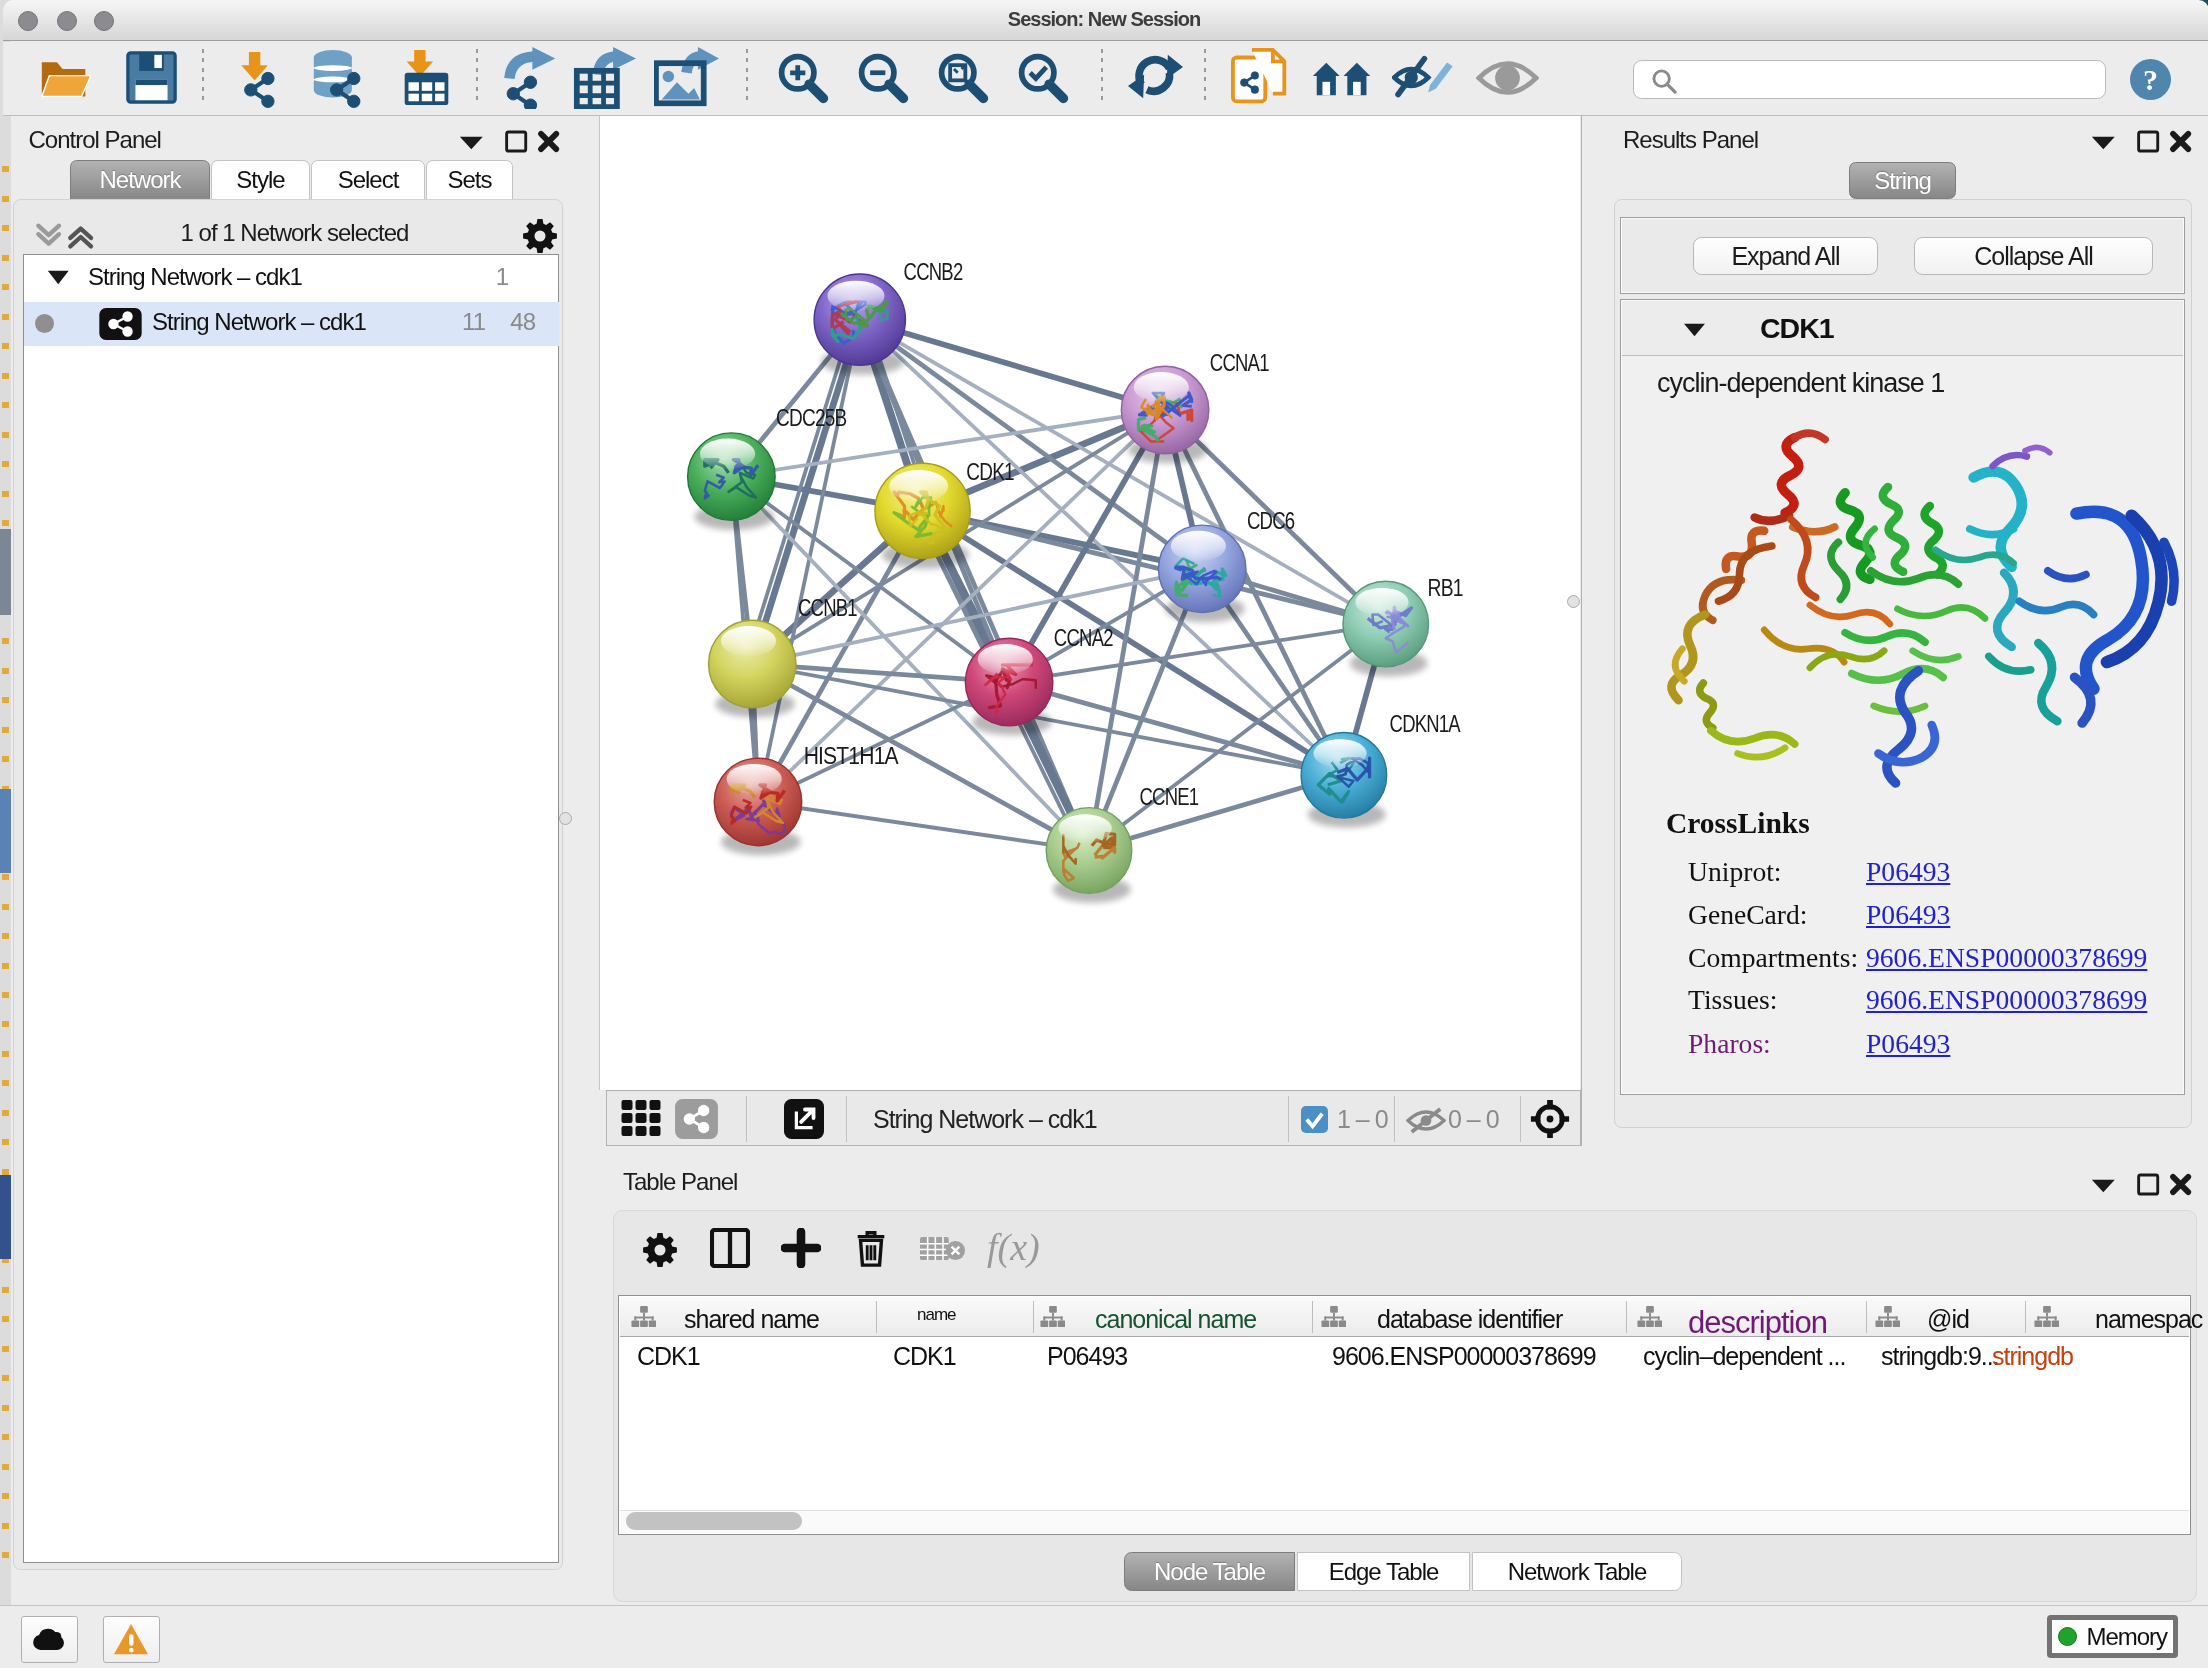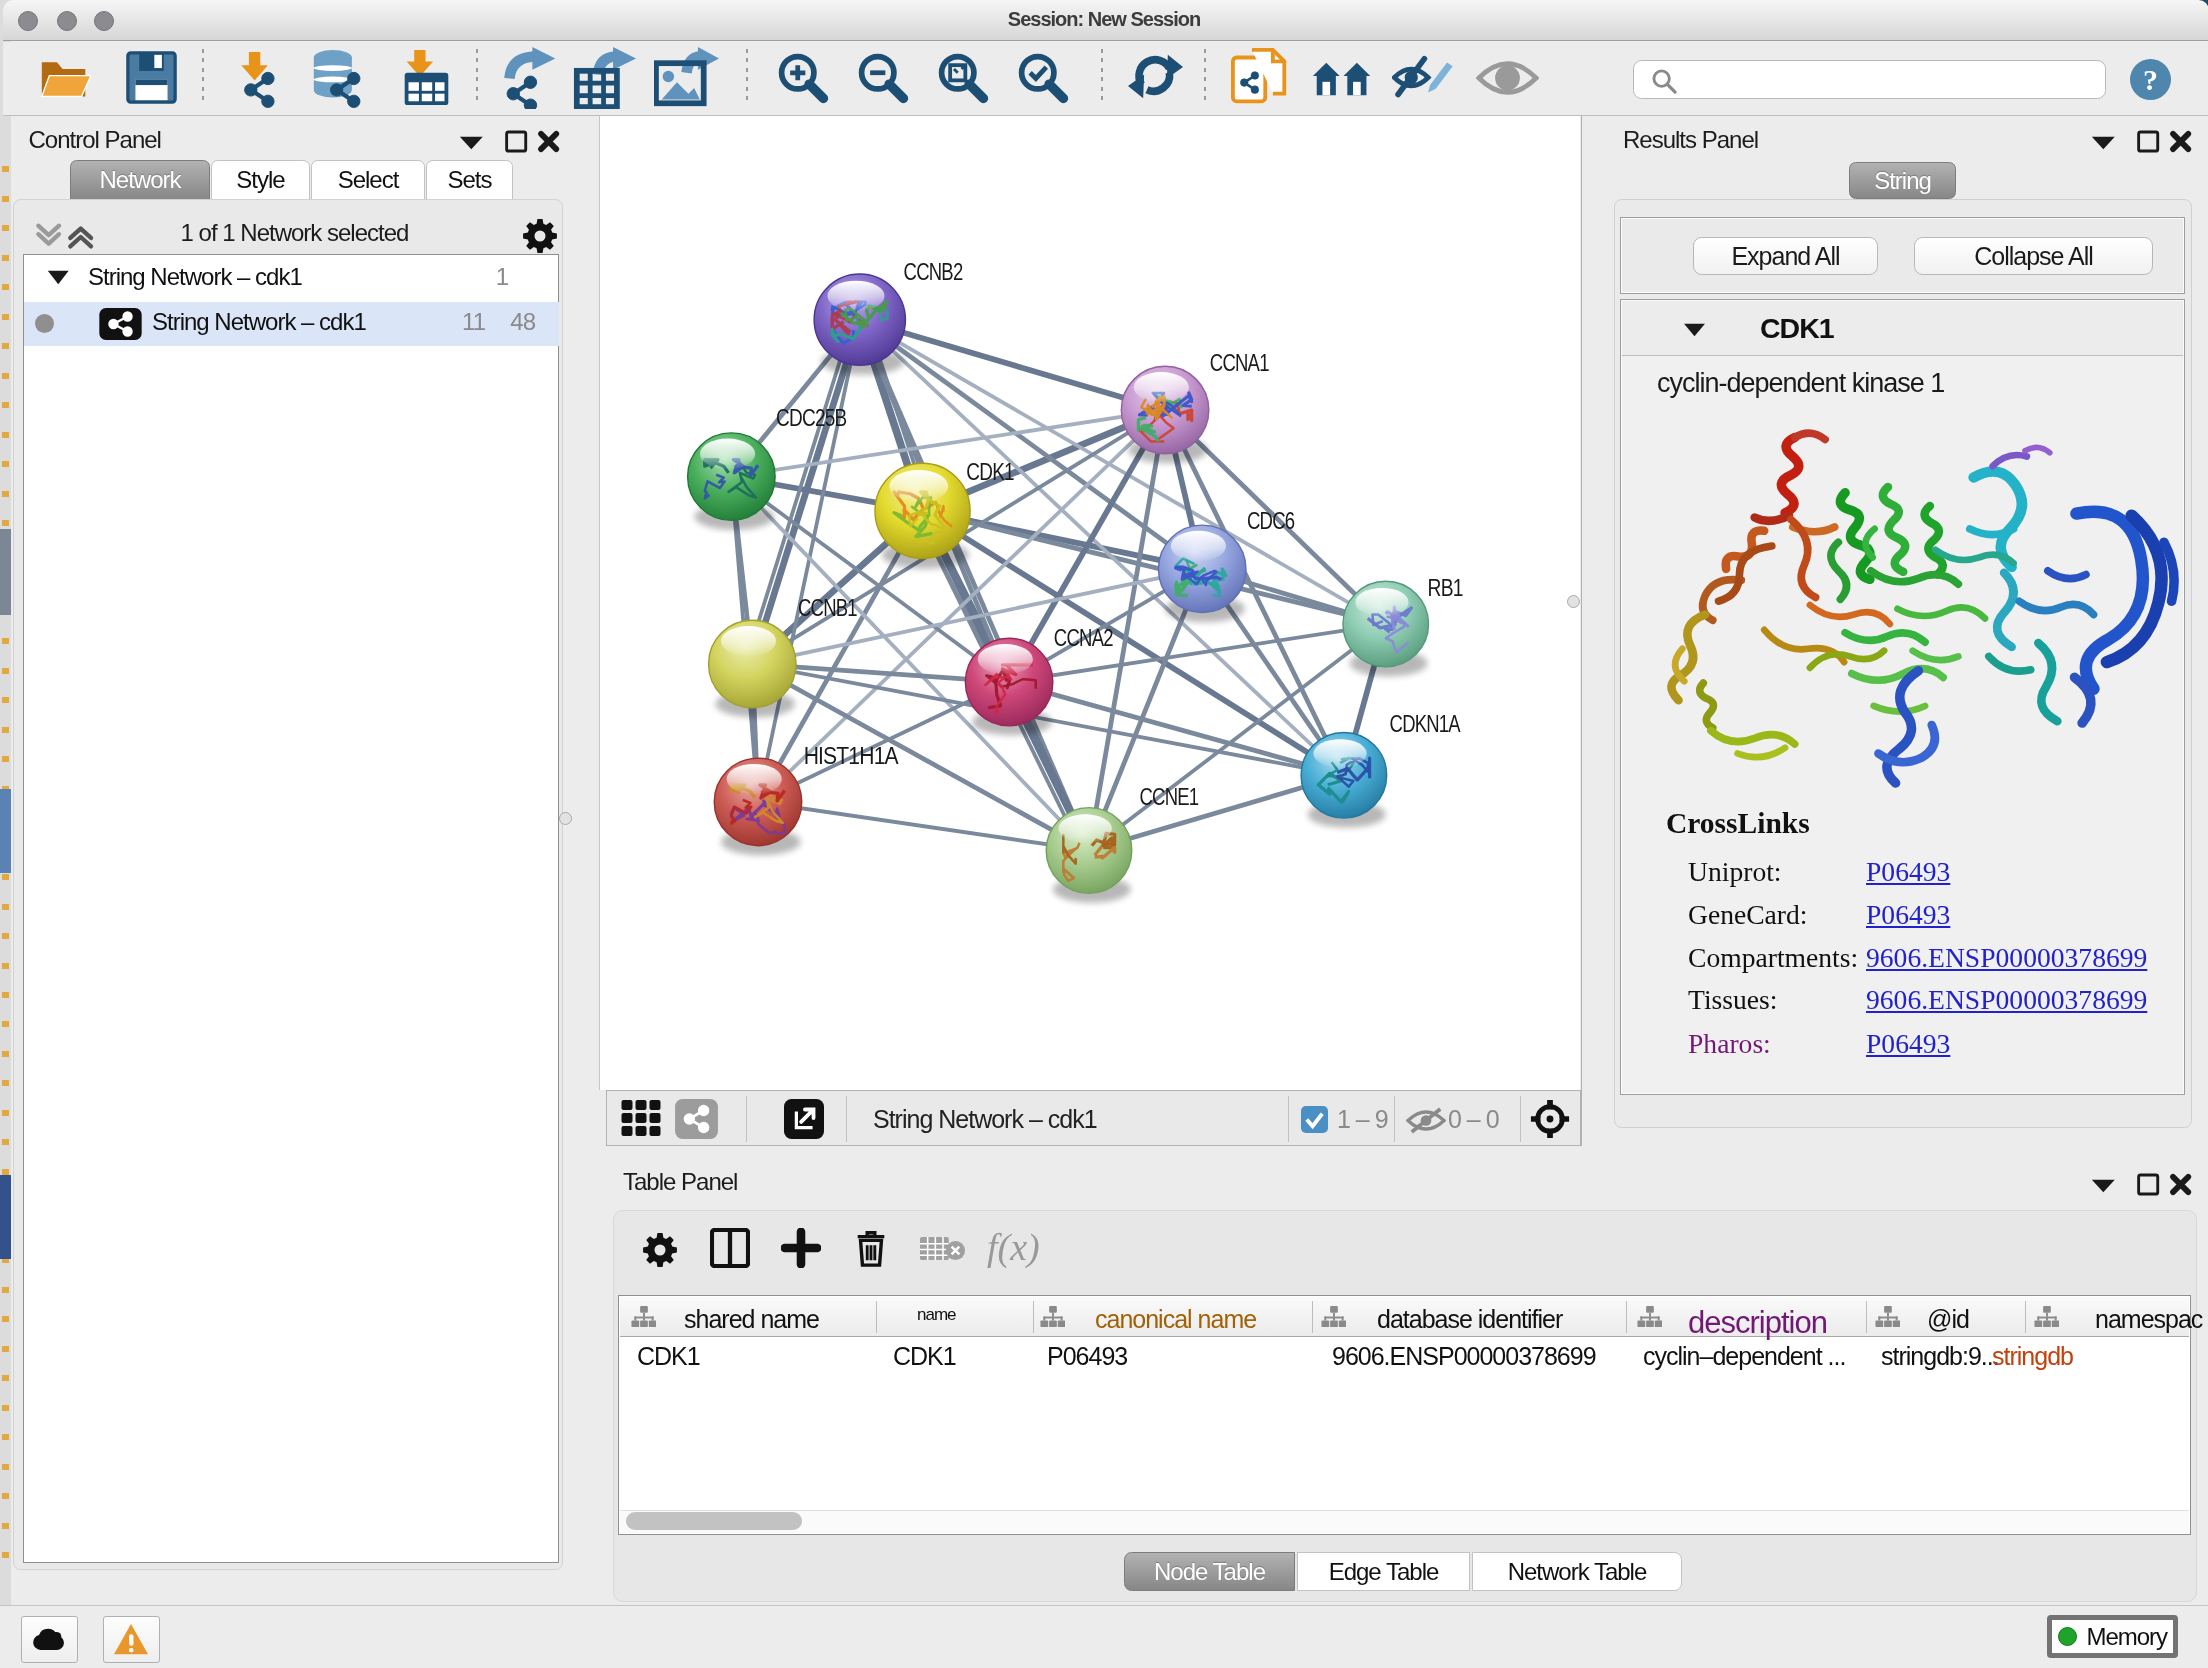--- a/index.html
+++ b/index.html
@@ -579,21 +579,21 @@
 <path d="M18,24 L30,12 M22,11 L31,11 L31,20" stroke="#fff" stroke-width="4" fill="none" stroke-linecap="round"></path>
 <path d="M13,13 L13,30 L30,30" stroke="#fff" stroke-width="3.4" fill="none"></path>
   </svg>
 <div class="abs" style="left:846px;top:1096px;width:1px;height:46px;background:#c2c2c2"></div>
 <div class="abs" style="left:873px;top:1105px;font-size:25px;color:#222">String Network – cdk1</div>
 <div class="abs" style="left:1288px;top:1096px;width:1px;height:46px;background:#c2c2c2"></div>
 <svg class="abs" style="left:1301px;top:1106px" width="27" height="27" viewBox="0 0 28 28">
     <rect x="0" y="0" width="28" height="28" rx="5" fill="#4a90c4"></rect>
     <path d="M6,14 l6,7 L22,8" stroke="#fff" stroke-width="4" fill="none"></path>
   </svg>
-<div class="abs" style="left:1337px;top:1105px;font-size:25px;color:#8a8a8a">1 – 9</div>
+<div class="abs" style="left:1337px;top:1105px;font-size:25px;color:#8a8a8a">1 – 0</div>
 <div class="abs" style="left:1394px;top:1096px;width:1px;height:46px;background:#c2c2c2"></div>
 <svg class="abs" style="left:1406px;top:1107px" width="40" height="27" viewBox="0 0 42 28">
     <path d="M2,14 Q21,-4 40,14 Q21,32 2,14 Z" fill="none" stroke="#8a8a8a" stroke-width="3.4"></path>
 <circle cx="21" cy="14" r="5.6" fill="#8a8a8a"></circle>
     <path d="M6,26 L36,2" stroke="#8a8a8a" stroke-width="4"></path>
   </svg>
 <div class="abs" style="left:1448px;top:1105px;font-size:25px;color:#8a8a8a">0 – 0</div>
 <div class="abs" style="left:1520px;top:1096px;width:1px;height:46px;background:#c2c2c2"></div>
 <svg class="abs" style="left:1529px;top:1098px" width="42" height="42" viewBox="0 0 44 44">
     <circle cx="22" cy="22" r="13" fill="none" stroke="#111" stroke-width="5"></circle>
@@ -734,21 +734,21 @@
     <g fill="#8a8a8a">
       <rect x="9.5" y="1" width="8" height="7" rx="1"></rect>
       <rect x="0.5" y="16" width="8" height="7" rx="1"></rect>
       <rect x="9.5" y="16" width="8" height="7" rx="1"></rect>
       <rect x="18.5" y="16" width="8" height="7" rx="1"></rect>
       <path d="M12.5,8 h2 v4 h-2 z"></path>
       <path d="M3.5,12 h20 v2 h-20 z"></path>
       <path d="M3.5,12 h2 v4 h-2 z M12.5,12 h2 v4 h-2 z M21.5,12 h2 v4 h-2 z"></path>
     </g>
   </svg>
-<div class="abs" style="left:1095px;top:1305px;font-size:25px;color:#a16207">canonical name</div>
+<div class="abs" style="left:1095px;top:1305px;font-size:25px;color:#14532d">canonical name</div>
 <svg class="abs" style="left:1321px;top:1305px" width="25" height="25" viewBox="0 0 26 26">
     <g fill="#8a8a8a">
       <rect x="9.5" y="1" width="8" height="7" rx="1"></rect>
       <rect x="0.5" y="16" width="8" height="7" rx="1"></rect>
       <rect x="9.5" y="16" width="8" height="7" rx="1"></rect>
       <rect x="18.5" y="16" width="8" height="7" rx="1"></rect>
       <path d="M12.5,8 h2 v4 h-2 z"></path>
       <path d="M3.5,12 h20 v2 h-20 z"></path>
       <path d="M3.5,12 h2 v4 h-2 z M12.5,12 h2 v4 h-2 z M21.5,12 h2 v4 h-2 z"></path>
     </g>

